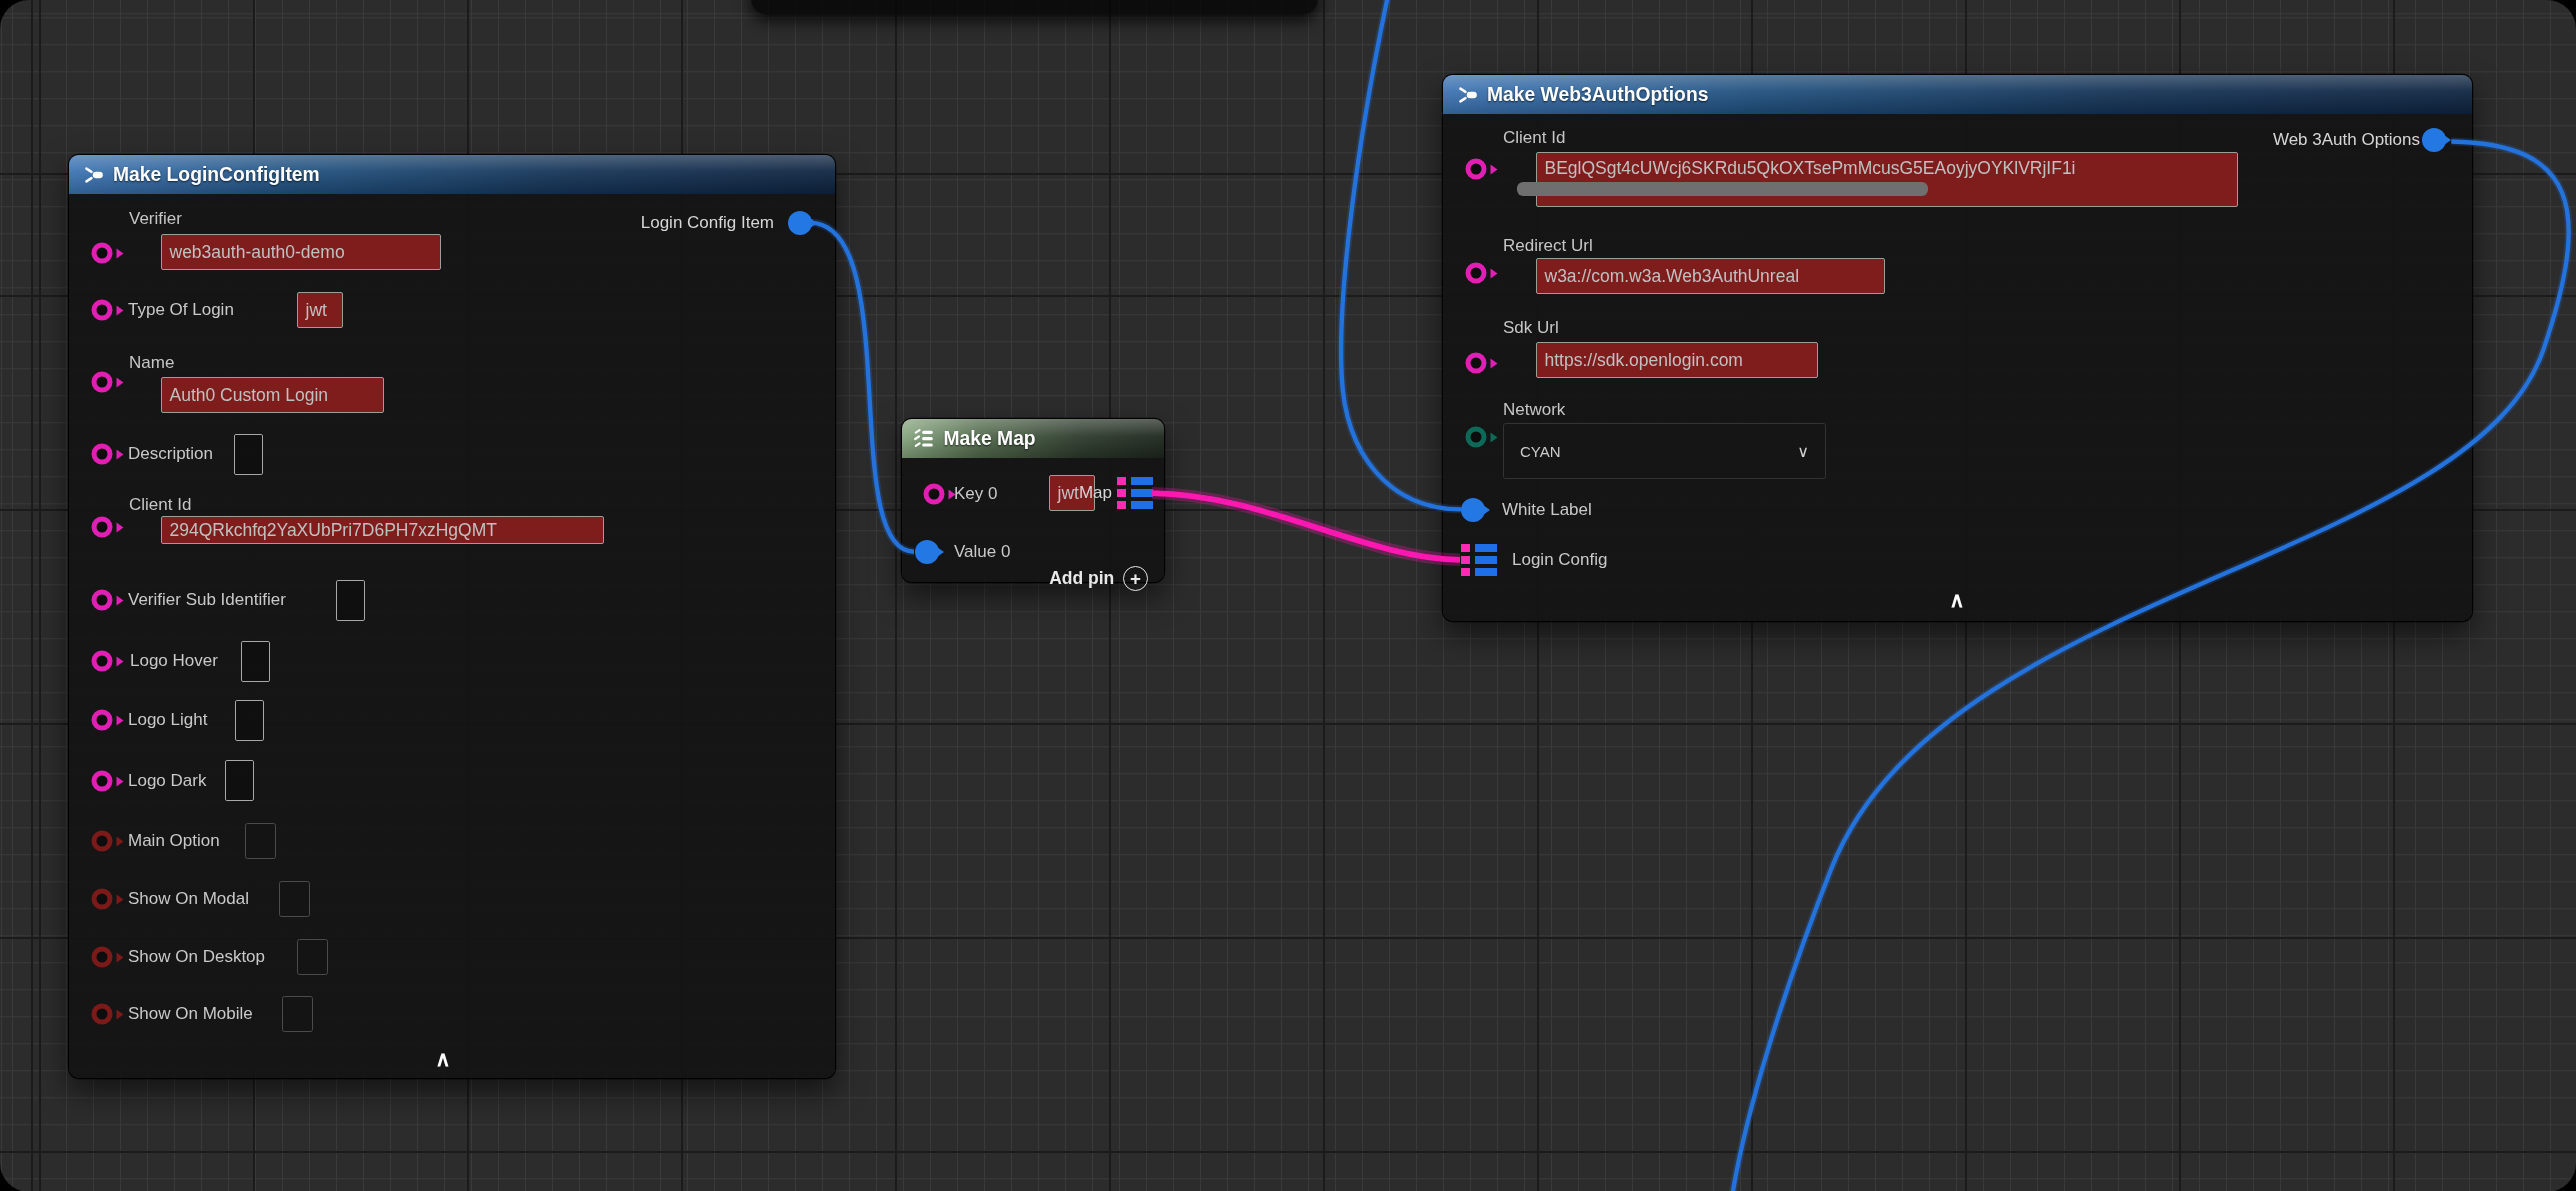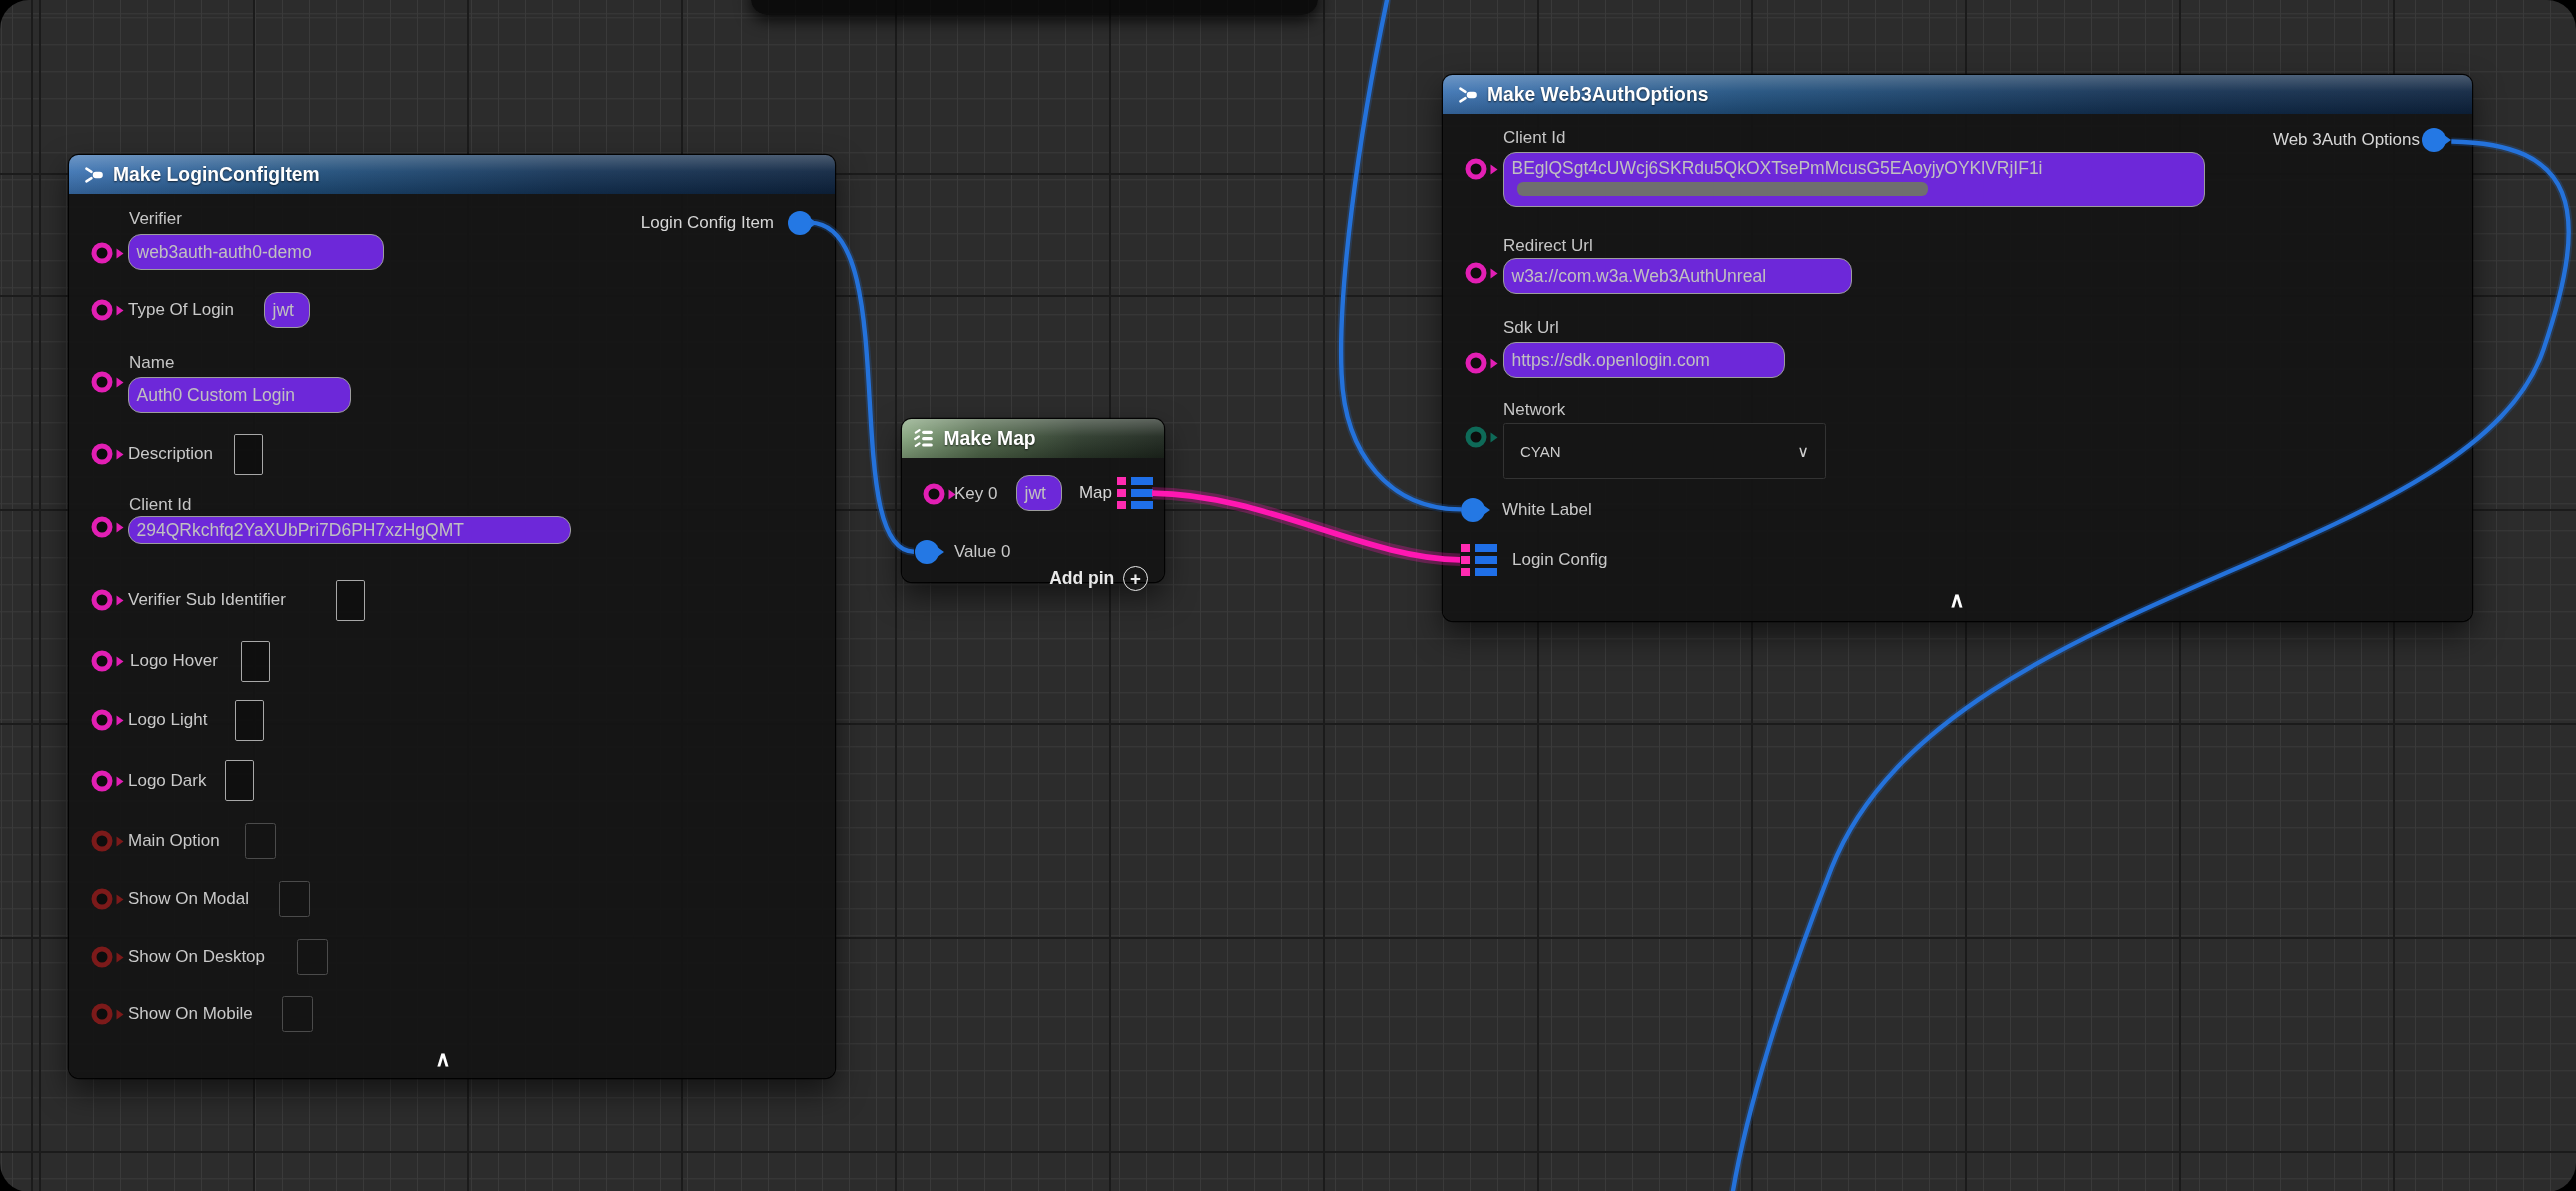--- a/index.html
+++ b/index.html
@@ -39,22 +39,22 @@
   .pin-str{border:5.6px solid #e21fb4;}  .pin-str:after{border-left:7.5px solid #e21fb4;}
   .pin-bool{border:5.6px solid #7c1a1a;} .pin-bool:after{border-left:7.5px solid #7c1a1a;}
   .pin-enum{border:5.6px solid #0e6a58;} .pin-enum:after{border-left:7.5px solid #0e6a58;}
   .pin-solid{background:#2478e4;width:24px;height:24px;}
   .pin-solid:after{left:22.4px;border-left:7.5px solid #2478e4;}
   .pin-map{position:absolute;width:36px;height:32px;transform:translate(-50%,-50%);
     display:flex;flex-direction:column;justify-content:space-between;}
   .pin-map .mrow{display:flex;justify-content:space-between;}
   .pin-map .sq{width:8.7px;height:8px;background:#ff2bb1;}
   .pin-map .bar{width:22.4px;height:8px;background:#1f6fe8;}
-  .tbox{position:absolute;background:#6d28d9;border:1.9px solid #9d9d9d;border-radius:13px;
-    color:#c0c0c0;font-size:17.5px;display:flex;align-items:center;padding:0 7.5px;white-space:nowrap;overflow:hidden;}
+  .tbox{position:absolute;background:#7f1d1d;border:1.9px solid #9d9d9d;border-radius:2px;
+    color:#c0c0c0;font-size:17.5px;display:flex;align-items:center;padding:0 7.5px;white-space:nowrap;overflow:hidden;margin-left:33px;}
   .ebox{position:absolute;background:rgba(8,8,8,.4);border:1.9px solid #a8a8a8;border-radius:1.9px;}
   .cbox{position:absolute;background:#141414;border:1.9px solid #4b4b4b;border-radius:2.5px;}
   .dropdown{position:absolute;background:#151515;border:1.2px solid #333;border-radius:2.5px;
     display:flex;align-items:center;justify-content:space-between;padding:0 16px;color:#cccccc;}
   .dropdown .dval{font-size:15px;}
   .dropdown .chev{font-size:16px;color:#d0d0d0;}
   .collapse{position:absolute;color:#fff;font-size:21px;font-weight:bold;transform:translateX(-50%);}
   .scrollbar{position:absolute;background:#6f6f6f;border-radius:6.2px;}
   .addpin{position:absolute;display:flex;align-items:center;gap:8.7px;color:#e8e8e8;
     font-size:17.5px;font-weight:bold;margin-top:21px;}
@@ -79,21 +79,21 @@
           <rect x="17" y="14" width="16" height="10" rx="5" fill="#fff"></rect>
         </svg>
       </span>
       <span class="node-title">Make LoginConfigItem</span>
     </div>
 
     <div class="lbl lbl-right vcenter" style="right:61px;top:68px;text-align:center;">Login Config Item</div>
     <span class="pin pin-solid" style="left:731px;top:68px;"></span>
 
     <div class="lbl lbl-above" style="left:60px;top:54px;">Verifier</div>
-    <div class="tbox" style="left:59px;top:79px;width:256px;height:36px;">web3auth-auth0-demo</div>
+    <div class="tbox" style="left:59px;top:79px;width:280px;height:36px;">web3auth-auth0-demo</div>
     <span class="pin pin-ring pin-str" style="left:33px;top:98px;"></span>
 
     <span class="pin pin-ring pin-str" style="left:33px;top:155px;"></span>
     <div class="lbl vcenter" style="left:59px;top:155px;">Type Of Login</div>
     <div class="tbox" style="left:195px;top:137px;width:46px;height:36px;">jwt</div>
 
     <div class="lbl lbl-above" style="left:60px;top:198px;">Name</div>
     <div class="tbox" style="left:59px;top:222px;width:223px;height:36px;">Auth0 Custom Login</div>
     <span class="pin pin-ring pin-str" style="left:33px;top:227px;"></span>
 

